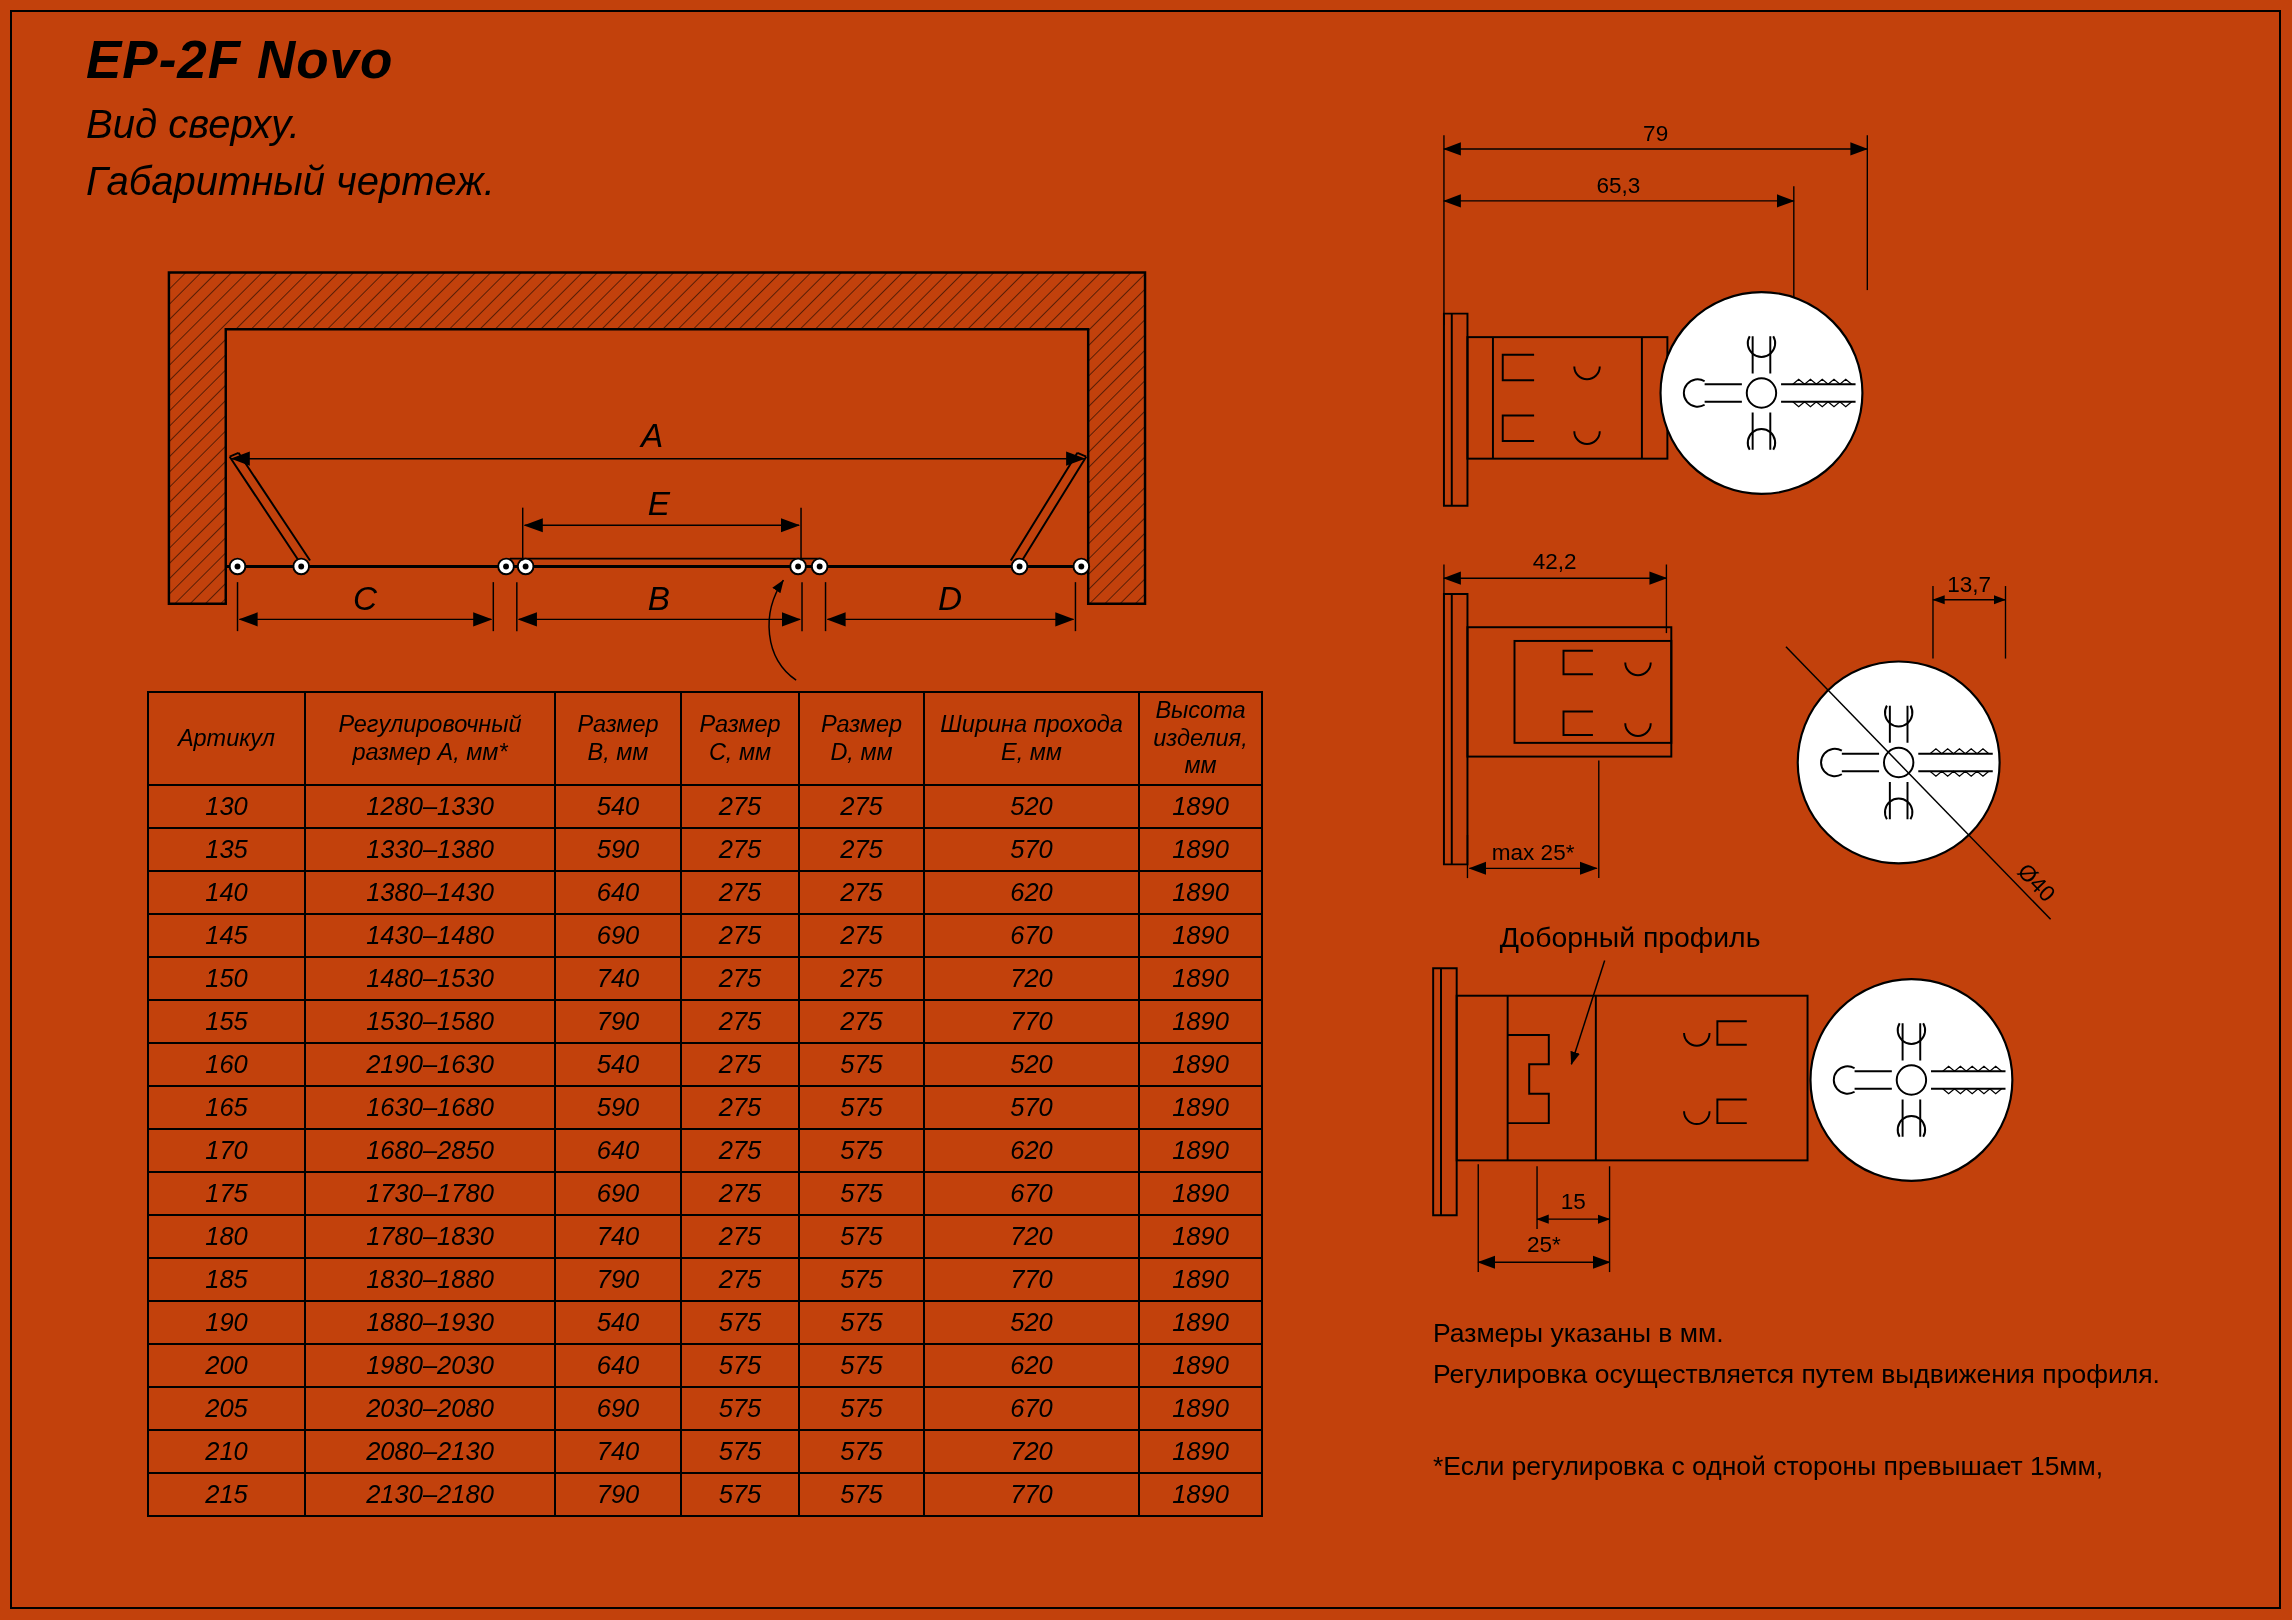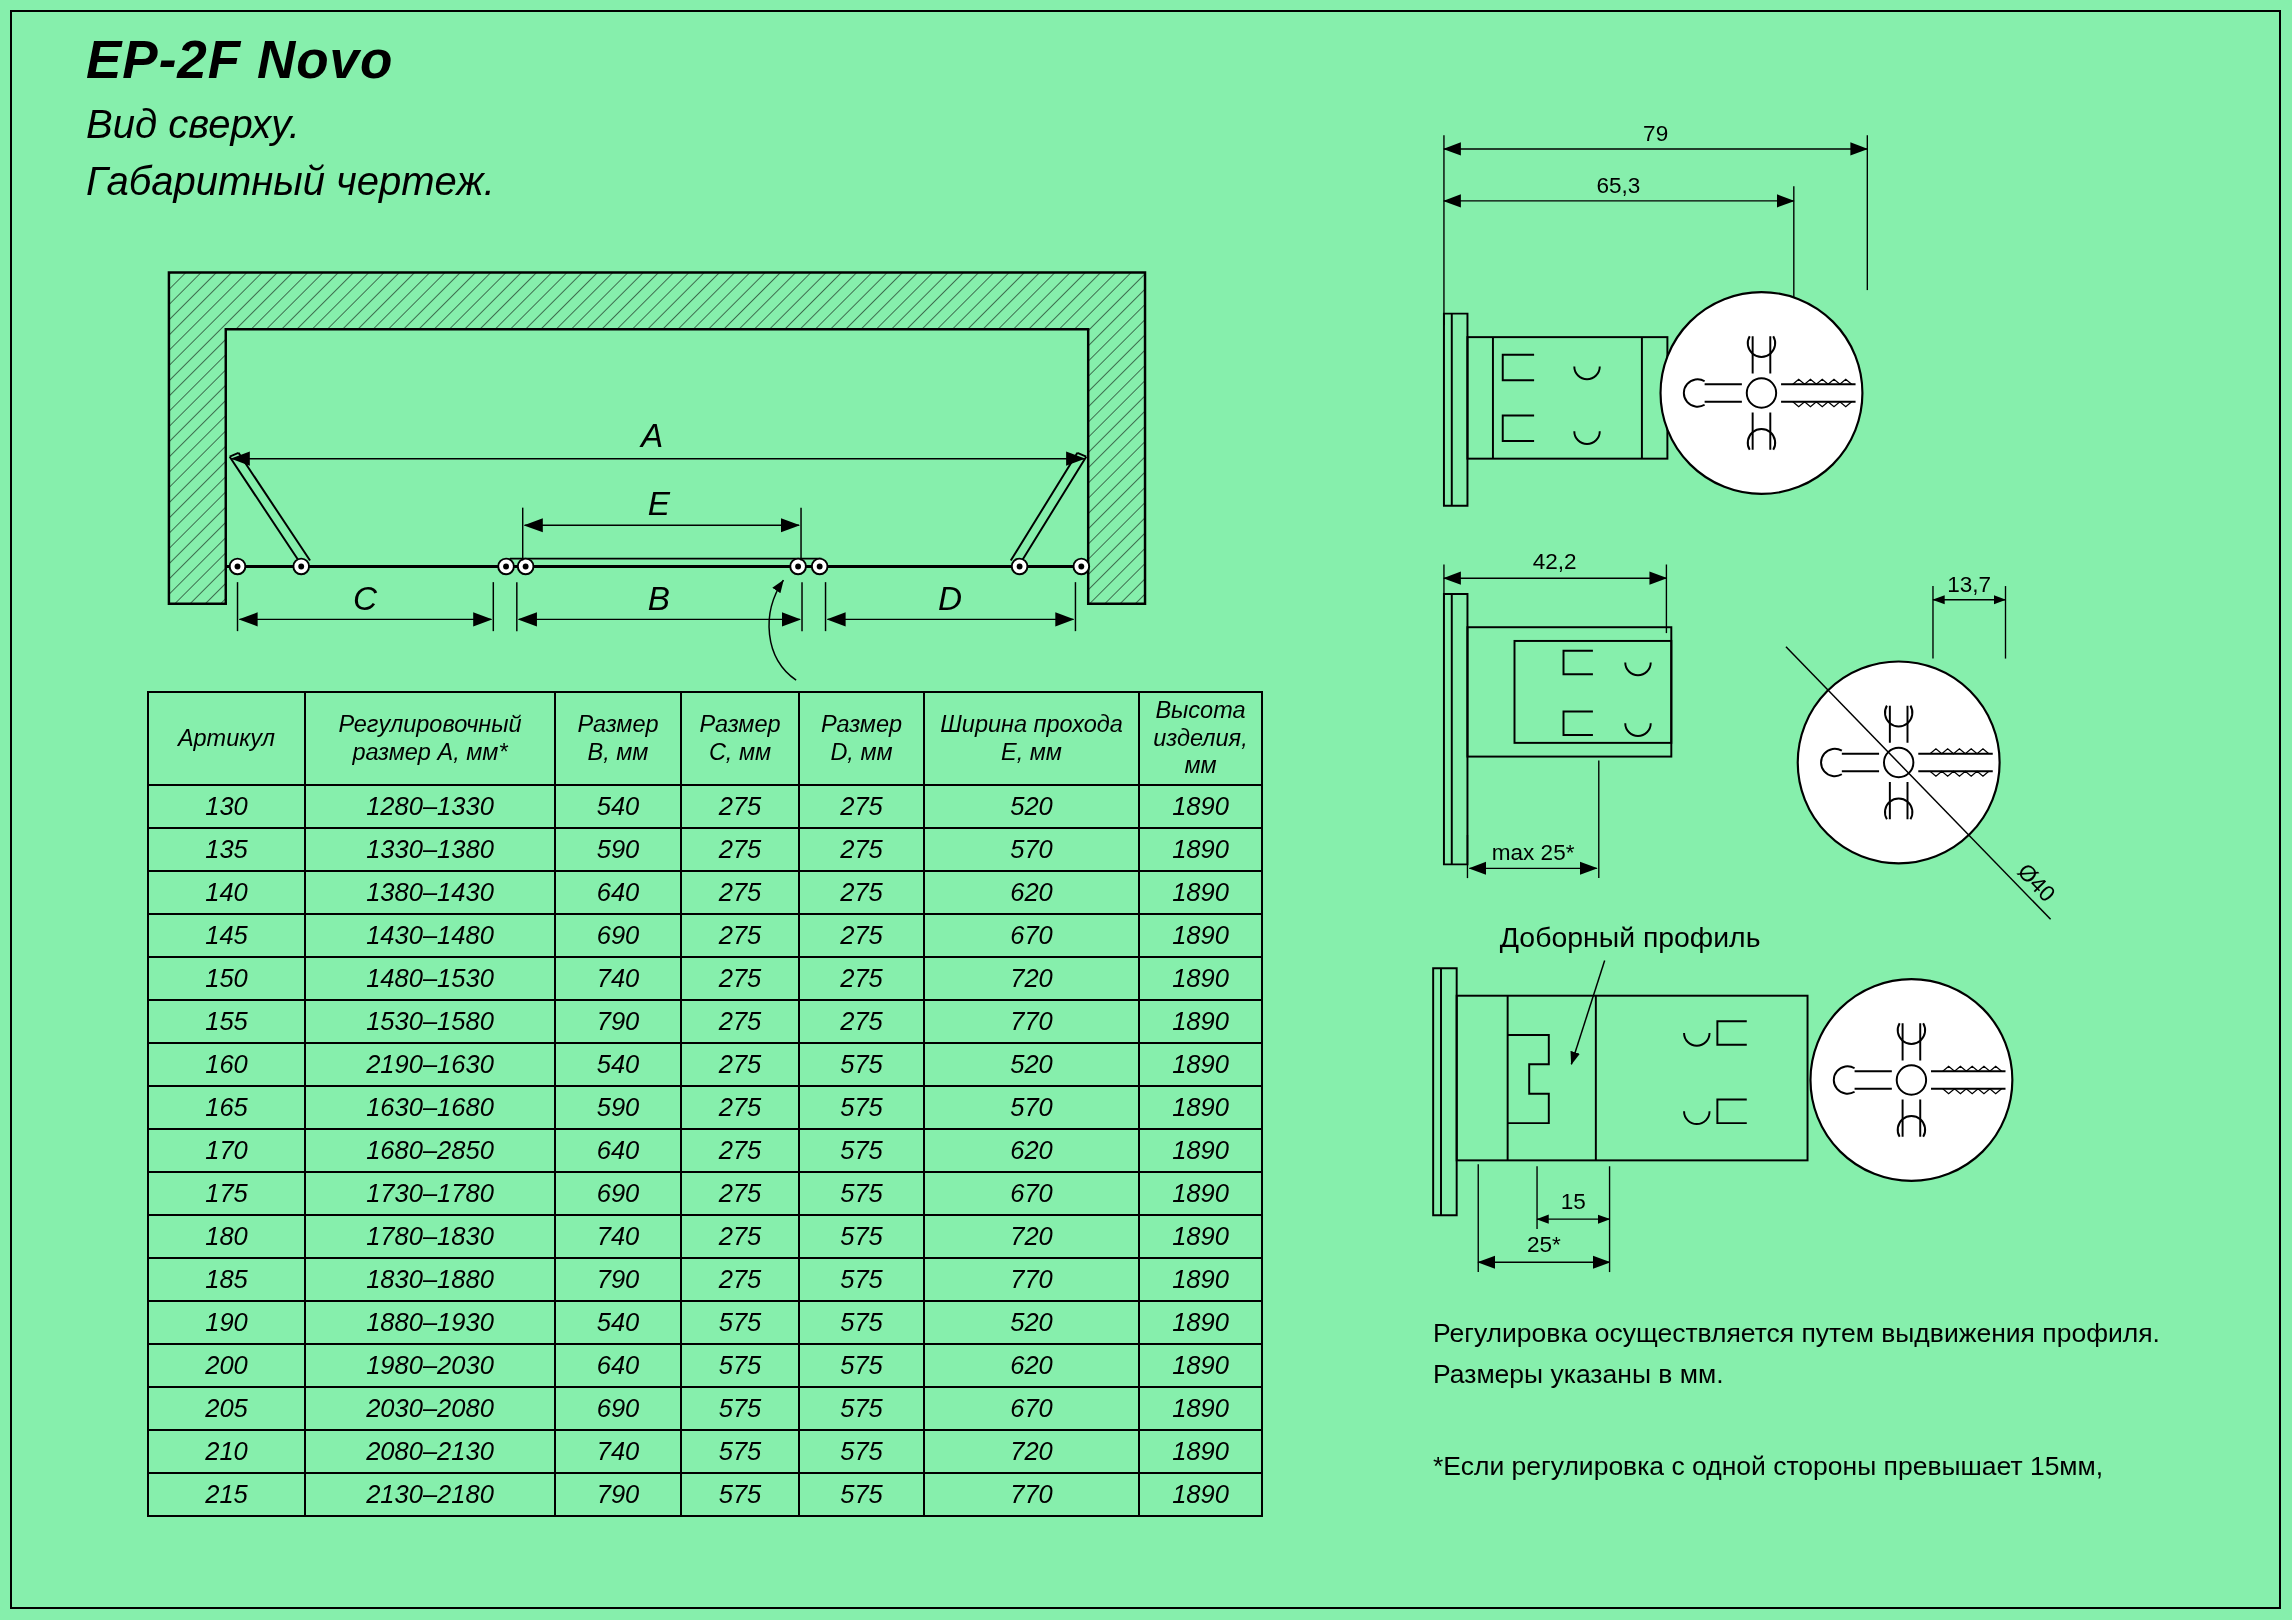--- a/index.html
+++ b/index.html
@@ -1,19 +1,19 @@
 <!DOCTYPE html>
 <html><head>
 <meta charset="utf-8">
 <style>
   * { margin:0; padding:0; box-sizing:border-box; }
   html,body { background:#ffffff; }
   #page {
     position:relative; width:2293px; height:1620px;
-    background:#86efac; color:#000;
+    background:#c2410c; color:#000;
     font-family:"Liberation Sans", sans-serif;
     overflow:hidden;
   }
   #page-border {
     position:absolute; left:9.8px; top:9.8px; width:2271px; height:1599px;
     border:2px solid #000; pointer-events:none;
   }
   .titles { position:absolute; left:86px; top:29px; font-style:italic; }
   #main-title { font-size:53px; font-weight:bold; letter-spacing:1px; }
   .subtitle { font-size:40px; margin-top:11.8px; }
@@ -376,20 +376,20 @@
           <td>790</td>
           <td>575</td>
           <td>575</td>
           <td>770</td>
           <td>1890</td>
         </tr>
       </tbody>
   </table>
 
   <div class="notes" style="left:1433px; top:1313px;">
+    <div>Размеры указаны в мм.</div>
     <div>Регулировка осуществляется путем выдвижения профиля.</div>
-    <div>Размеры указаны в мм.</div>
   </div>
   <div class="notes" style="left:1433px; top:1446px;">
     <div>*Если регулировка с одной стороны превышает 15мм,</div>
   </div>
 </div>
 
 
 </body></html>

